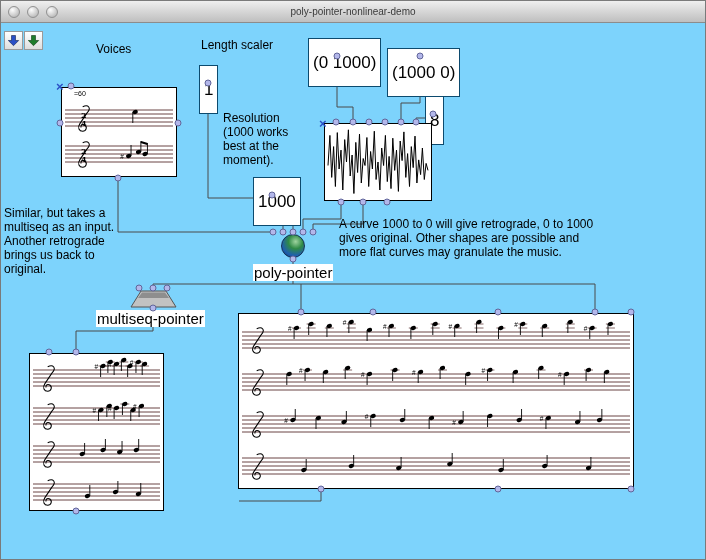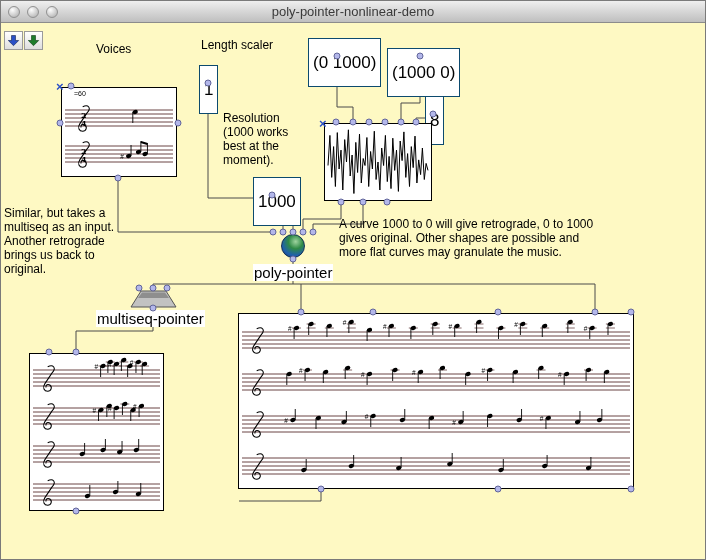--- a/index.html
+++ b/index.html
@@ -1,25 +1,25 @@
 <!DOCTYPE html>
 <html style="--wire: #4a4a4a; --port: #b3b7ea; --port_border: #61659a; --staff: #6a4545; --note: #000000; --accent_blue: #2a4fc6; --accent_green: #1e7d2c; --bpf_curve: #000000; --x_mark: #2a4fc6;"><head>
 <meta charset="utf-8">
 <style>
   *{margin:0;padding:0;box-sizing:border-box}
   body{background:#e8e8e8;font-family:"Liberation Sans",sans-serif}
   .window{position:relative;width:706px;height:560px;background:#fff;border:1px solid #7a7a7a;overflow:hidden}
   .titlebar{position:absolute;left:0;top:0;width:100%;height:22px;
     background:linear-gradient(#efefef,#d4d4d4 55%,#bfbfbf);border-bottom:1px solid #8c8c8c;
     display:flex;align-items:center;justify-content:center}
-  .title{font-size:13px;color:#3a3a3a}
+  .title{font-size:10px;color:#3a3a3a}
   .traffic{position:absolute;left:7px;top:5px;display:flex;gap:7px}
   .light{width:12px;height:12px;border-radius:50%;border:1px solid #919191;
     background:radial-gradient(circle at 35% 30%,#fdfdfd,#c6c6c6 65%,#a8a8a8)}
-  .canvas{position:absolute;left:0;top:22px;width:704px;height:536px;background:#fef9c3}
+  .canvas{position:absolute;left:0;top:22px;width:704px;height:536px;background:#7dd3fc}
   .wires{position:absolute;left:0;top:0;width:704px;height:536px;pointer-events:none}
   .tool-btn{position:absolute;width:19px;height:19px;border:1px solid #9a9a9a;
     background:linear-gradient(#ffffff,#dedede);display:flex;align-items:center;justify-content:center}
   .vbox{position:absolute;border:1px solid #0c4a6e;background:#fff;font-size:17px;line-height:15px;
     padding:16px 4px;white-space:nowrap;z-index:3}
   .note-text{position:absolute;font-size:12px;line-height:14px;color:#000;z-index:2}
   .node-label{position:absolute;font-size:15px;color:#000;z-index:4;background:#fff;padding:0 1px}
   .score-box{position:absolute;border:1px solid #000;background:#fff;z-index:3}
   .port{position:absolute;width:7px;height:7px;border-radius:50%;background:var(--port,#b3b7ea);
     border:1px solid var(--port_border,#61659a);transform:translate(-50%,-50%);z-index:6}

